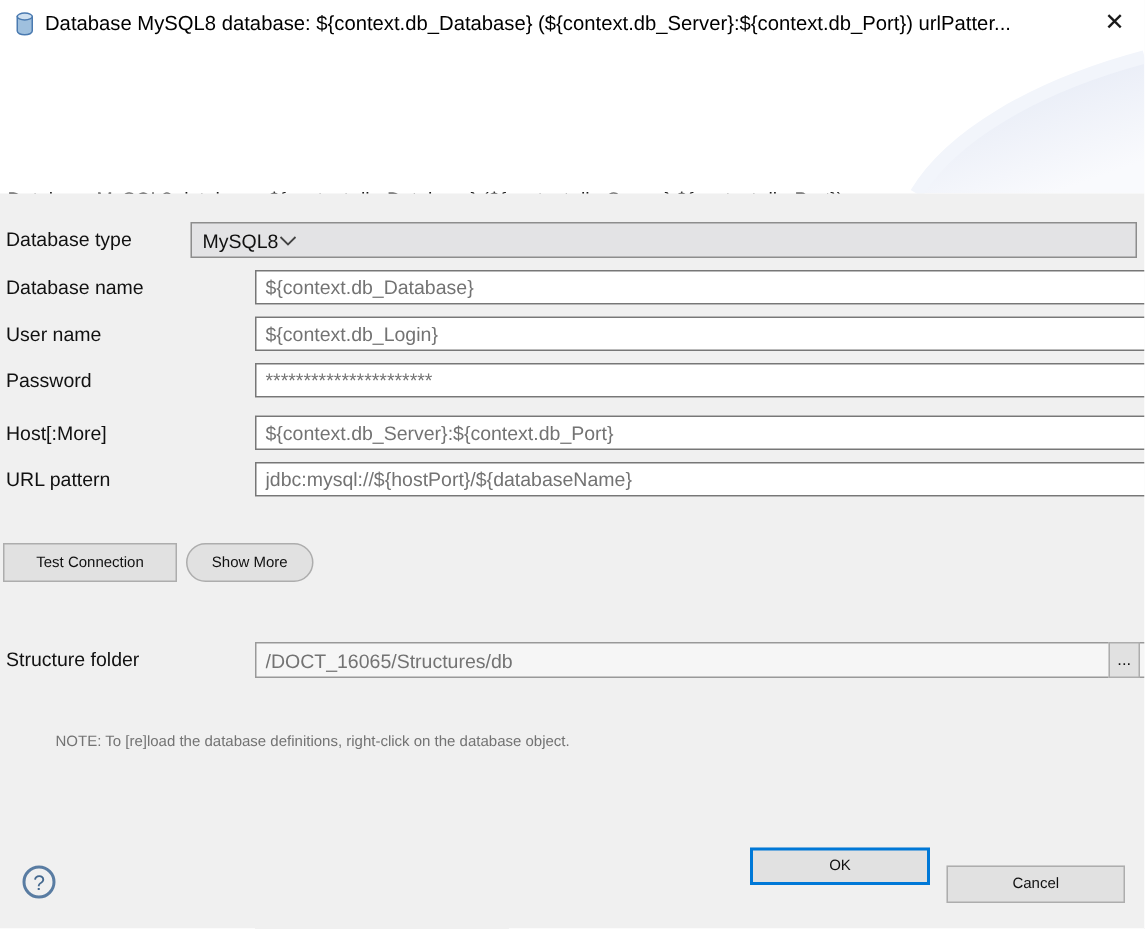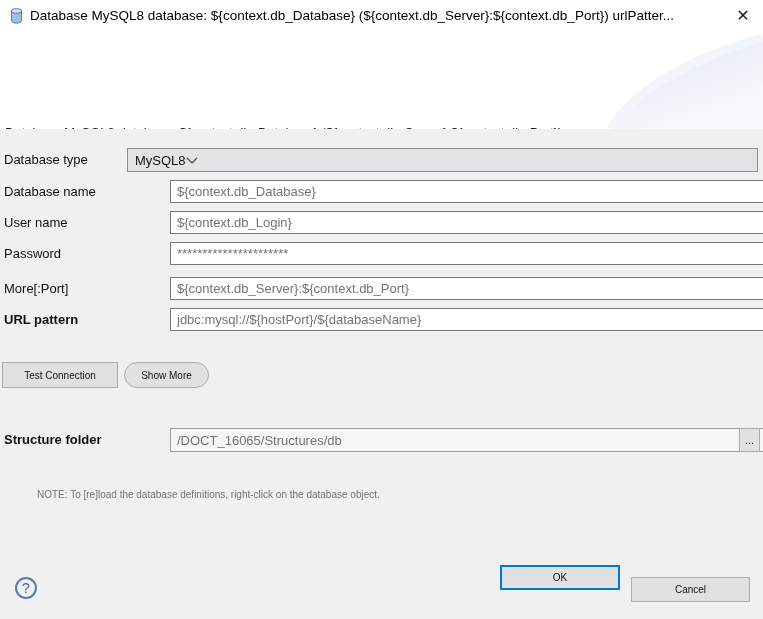--- a/index.html
+++ b/index.html
@@ -39,29 +39,29 @@
     position:absolute; left:127px; width:631px; height:24px;
     background:#e3e3e5; border:1px solid #8d8d8d;
     display:flex; align-items:center; 
     padding:0 9px 0 7px; cursor:default;
   }
   .r1  { top:19px; }  .r1f { top:19px; }
   .r2  { top:51px; }  .r2f { top:51px; }
   .r3  { top:82px; }  .r3f { top:82px; }
   .r4  { top:113px; } .r4f { top:113px; }
   .r5  { top:148px; } .r5f { top:148px; }
-  .r6  { top:179px;font-weight:bold; } .r6f { top:179px; }
+  .r6  { top:179px; } .r6f { top:179px; }
   .btn {
     position:absolute; background:#e1e1e1; border:1px solid #adadad;
     font-family:"Liberation Sans", sans-serif; font-size:10px; color:#111;
     padding:0; cursor:pointer;
   }
   .btn-test  { left:2px;   top:233px; width:116px; height:26px; }
   .btn-more  { left:124px; top:233px; width:85px;  height:26px;border-radius:13px; }
-  .lbl-sf    { top:299px;font-weight:bold; }
+  .lbl-sf    { top:299px; }
   .field-sf  { top:299px; width:649px; background:#f6f6f6; border:1px solid #999; height:24px; }
   .btn-browse{ left:739px; top:299px; width:21px; height:24px; font-size:11px; line-height:10px; }
   .note { position:absolute; left:4px; top:360px; font-size:10px; color:#737373;margin-left:33px; }
   
   .help {
     position:absolute; left:15px; top:448px; width:22px; height:22px;
     border:2px solid #597ca2; border-radius:50%; color:#44688e;
     text-align:center; line-height:18px; font-size:14px; cursor:pointer; background:transparent;
   }
   .btn-ok {
@@ -113,21 +113,21 @@
 
     <span class="lbl r2">Database name</span>
     <input class="field r2f" type="text" value="${context.db_Database}" style="">
 
     <span class="lbl r3">User name</span>
     <input class="field r3f" type="text" value="${context.db_Login}" style="">
 
     <span class="lbl r4">Password</span>
     <input class="field r4f" type="text" value="**********************" style="">
 
-    <span class="lbl r5">More[:Port]</span>
+    <span class="lbl r5">Host[:More]</span>
     <input class="field r5f" type="text" value="${context.db_Server}:${context.db_Port}" style="">
 
     <span class="lbl r6">URL pattern</span>
     <input class="field r6f" type="text" value="jdbc:mysql://${hostPort}/${databaseName}" style="">
 
     <button class="btn btn-test">Test Connection</button>
     <button class="btn btn-more">Show More</button>
 
     <span class="lbl lbl-sf">Structure folder</span>
     <input class="field field-sf" type="text" readonly="" value="/DOCT_16065/Structures/db" style="">

